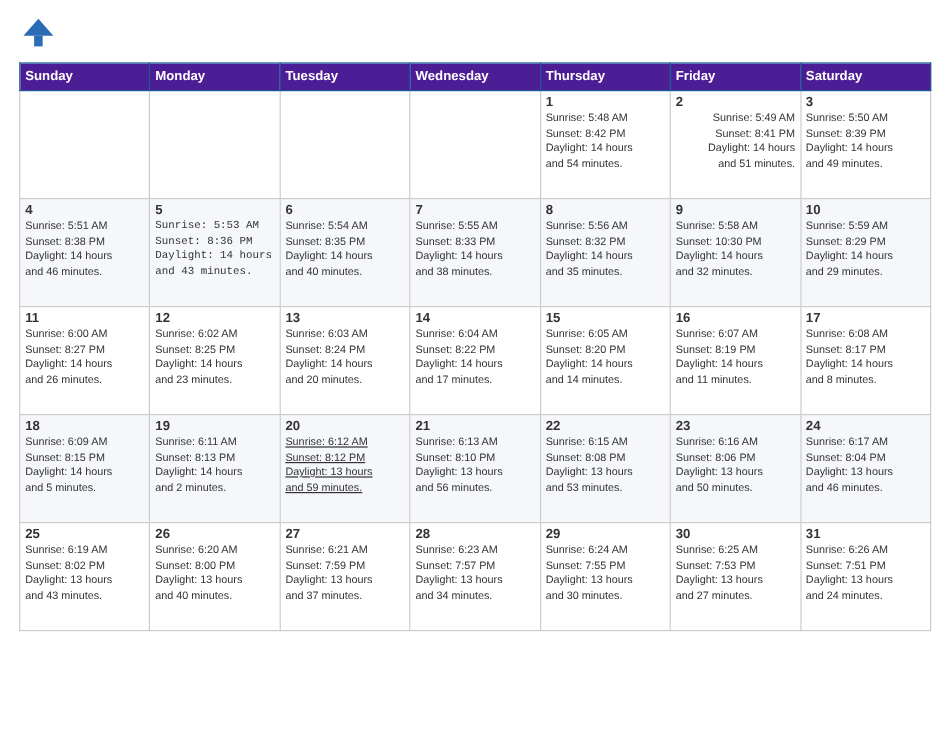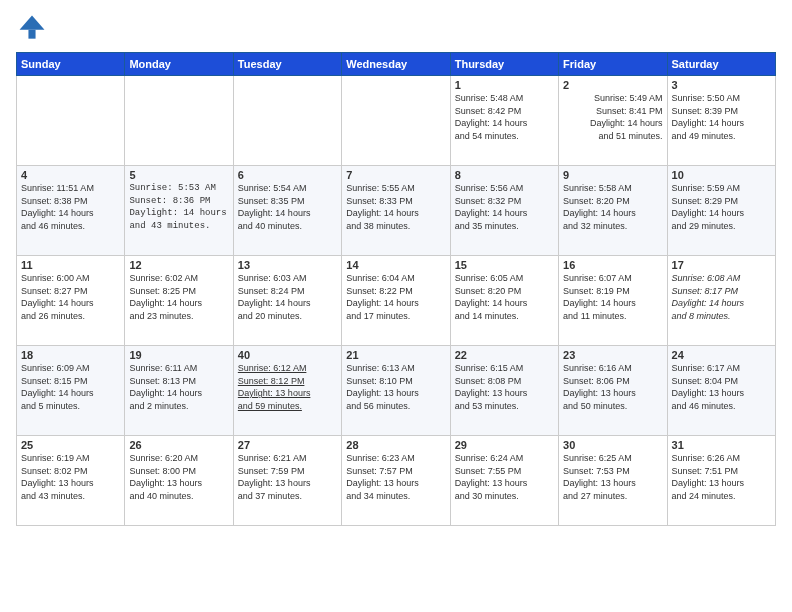--- a/index.html
+++ b/index.html
@@ -59,21 +59,21 @@
     .subtitle {
       font-size: 14px;
       color: #555;
     }
     table {
       width: 100%;
       border-collapse: collapse;
       table-layout: fixed;
     }
     thead tr th {
-      background-color: #1d4ed8;
+      background-color: #4c1d95;
       color: #fff;
       font-size: 11px;
       font-weight: bold;
       padding: 5px 4px;
       text-align: left;
       border: 1px solid #1a5a9a;
     }
     tbody tr td {
       border: 1px solid #ccc;
       vertical-align: top;
@@ -159,21 +159,21 @@
             <span class="day-num">3</span>
             <div class="cell-text" style="white-space: pre-line;">Sunrise: 5:50 AM
 Sunset: 8:39 PM
 Daylight: 14 hours
 and 49 minutes.</div>
           </td>
         </tr>
         <tr>
           <td>
             <span class="day-num">4</span>
-            <div class="cell-text" style="white-space: pre-line;">Sunrise: 11:51 AM
+            <div class="cell-text" style="white-space: pre-line;">Sunrise: 5:51 AM
 Sunset: 8:38 PM
 Daylight: 14 hours
 and 46 minutes.</div>
           </td>
           <td>
             <span class="day-num">5</span>
             <div class="cell-text" style="white-space: pre-line; font-family: Liberation Mono, monospace;">Sunrise: 5:53 AM
 Sunset: 8:36 PM
 Daylight: 14 hours
 and 43 minutes.</div>
@@ -195,21 +195,21 @@
           <td>
             <span class="day-num">8</span>
             <div class="cell-text" style="white-space: pre-line;">Sunrise: 5:56 AM
 Sunset: 8:32 PM
 Daylight: 14 hours
 and 35 minutes.</div>
           </td>
           <td>
             <span class="day-num">9</span>
             <div class="cell-text" style="white-space: pre-line;">Sunrise: 5:58 AM
-Sunset: 8:20 PM
+Sunset: 10:30 PM
 Daylight: 14 hours
 and 32 minutes.</div>
           </td>
           <td>
             <span class="day-num">10</span>
             <div class="cell-text" style="white-space: pre-line;">Sunrise: 5:59 AM
 Sunset: 8:29 PM
 Daylight: 14 hours
 and 29 minutes.</div>
           </td>
@@ -252,21 +252,21 @@
           </td>
           <td>
             <span class="day-num">16</span>
             <div class="cell-text" style="white-space: pre-line;">Sunrise: 6:07 AM
 Sunset: 8:19 PM
 Daylight: 14 hours
 and 11 minutes.</div>
           </td>
           <td>
             <span class="day-num">17</span>
-            <div class="cell-text" style="white-space: pre-line; font-style: italic;">Sunrise: 6:08 AM
+            <div class="cell-text" style="white-space: pre-line;">Sunrise: 6:08 AM
 Sunset: 8:17 PM
 Daylight: 14 hours
 and 8 minutes.</div>
           </td>
         </tr>
         <tr>
           <td>
             <span class="day-num">18</span>
             <div class="cell-text" style="white-space: pre-line;">Sunrise: 6:09 AM
 Sunset: 8:15 PM
@@ -274,21 +274,21 @@
 and 5 minutes.</div>
           </td>
           <td>
             <span class="day-num">19</span>
             <div class="cell-text" style="white-space: pre-line;">Sunrise: 6:11 AM
 Sunset: 8:13 PM
 Daylight: 14 hours
 and 2 minutes.</div>
           </td>
           <td>
-            <span class="day-num">40</span>
+            <span class="day-num">20</span>
             <div class="cell-text" style="white-space: pre-line; text-decoration: underline;">Sunrise: 6:12 AM
 Sunset: 8:12 PM
 Daylight: 13 hours
 and 59 minutes.</div>
           </td>
           <td>
             <span class="day-num">21</span>
             <div class="cell-text" style="white-space: pre-line;">Sunrise: 6:13 AM
 Sunset: 8:10 PM
 Daylight: 13 hours

